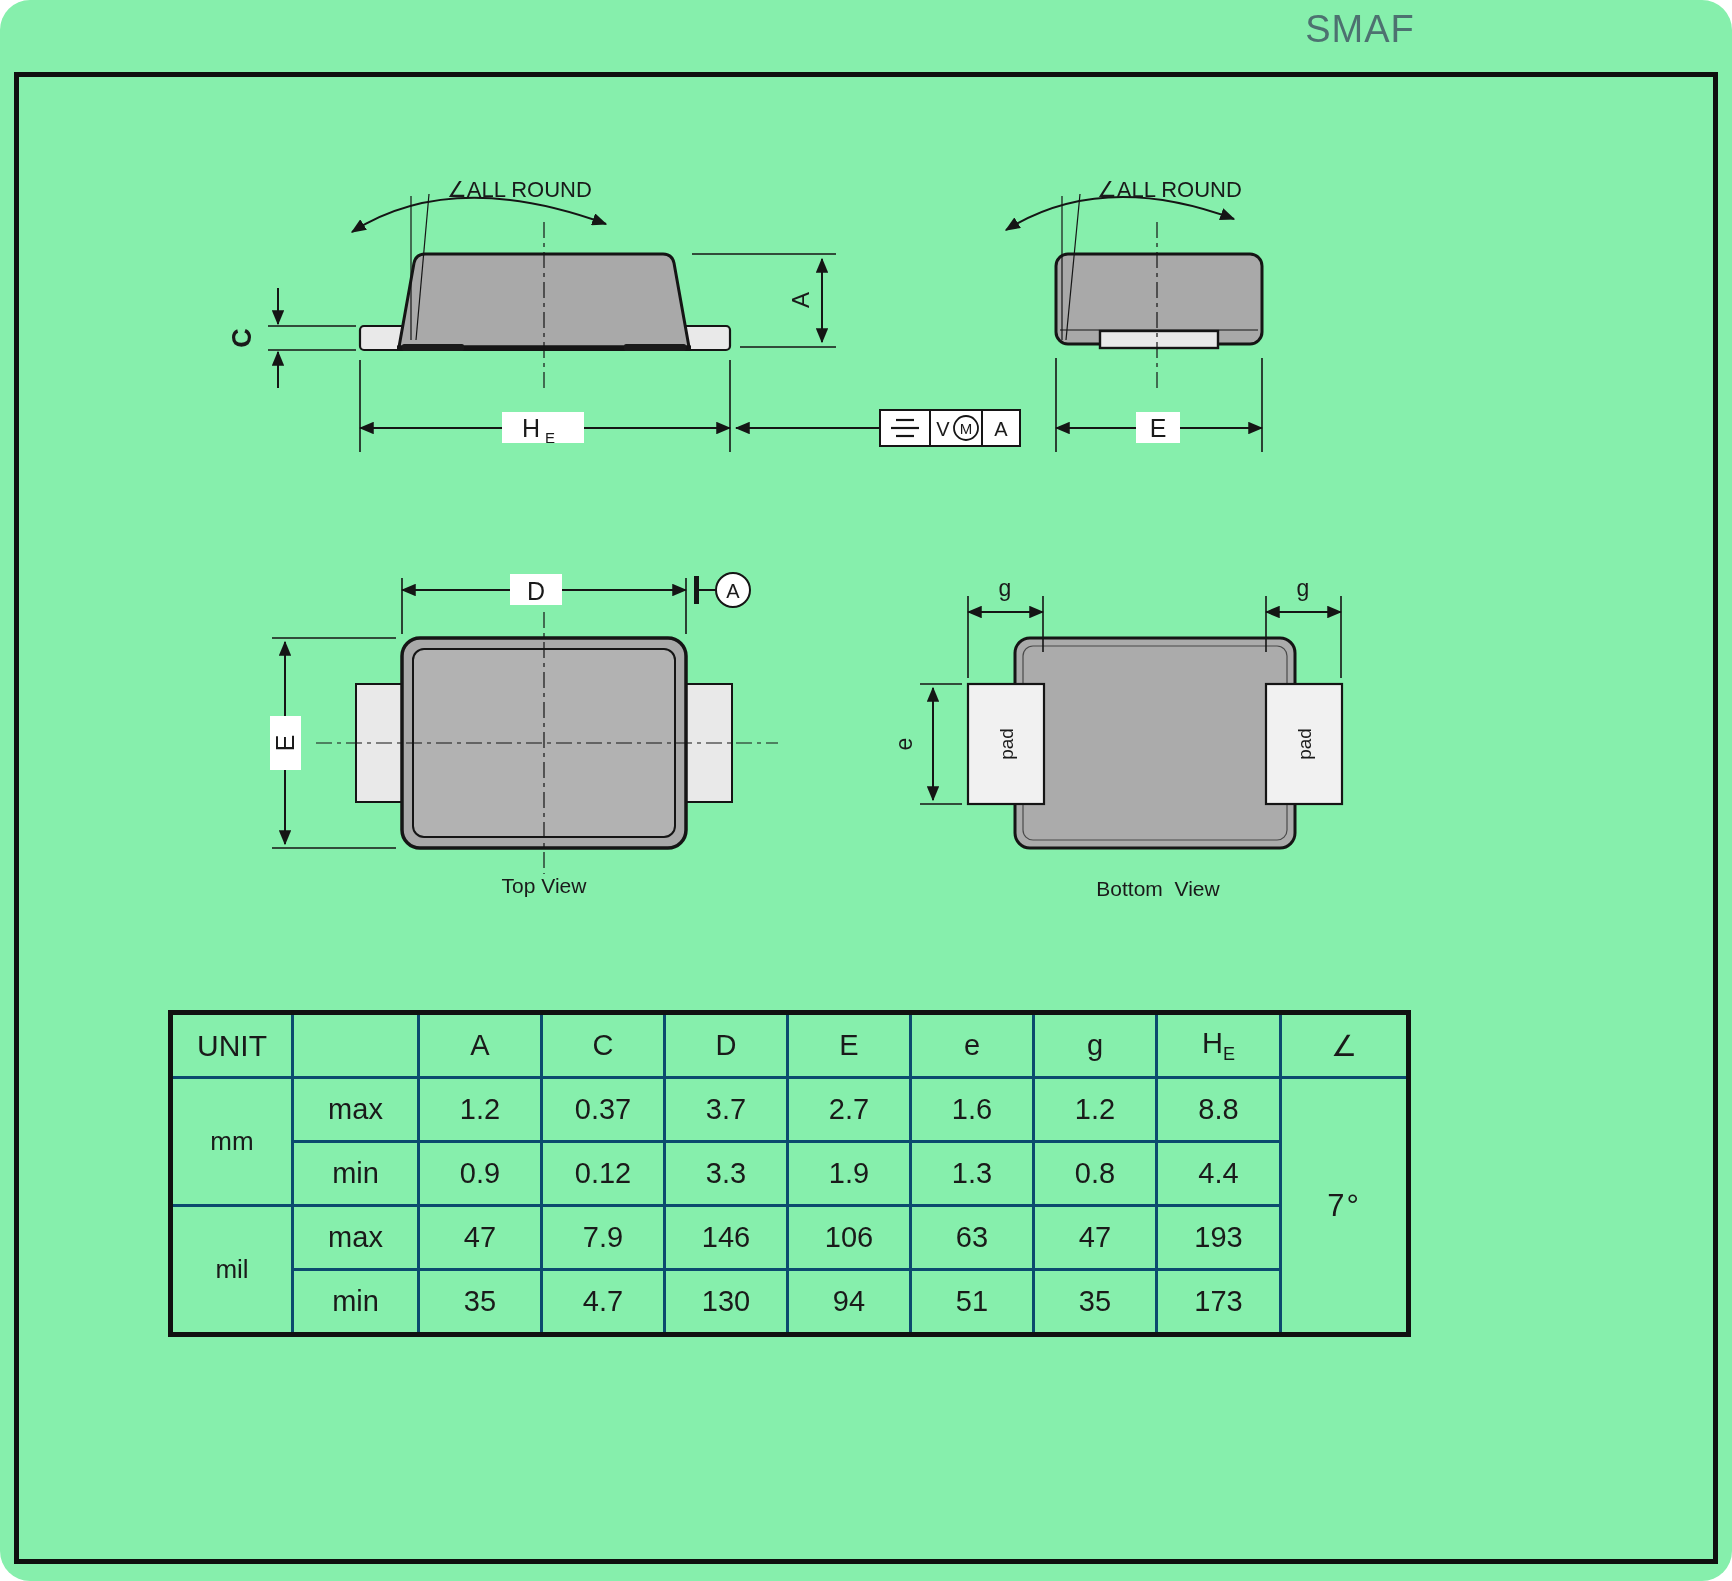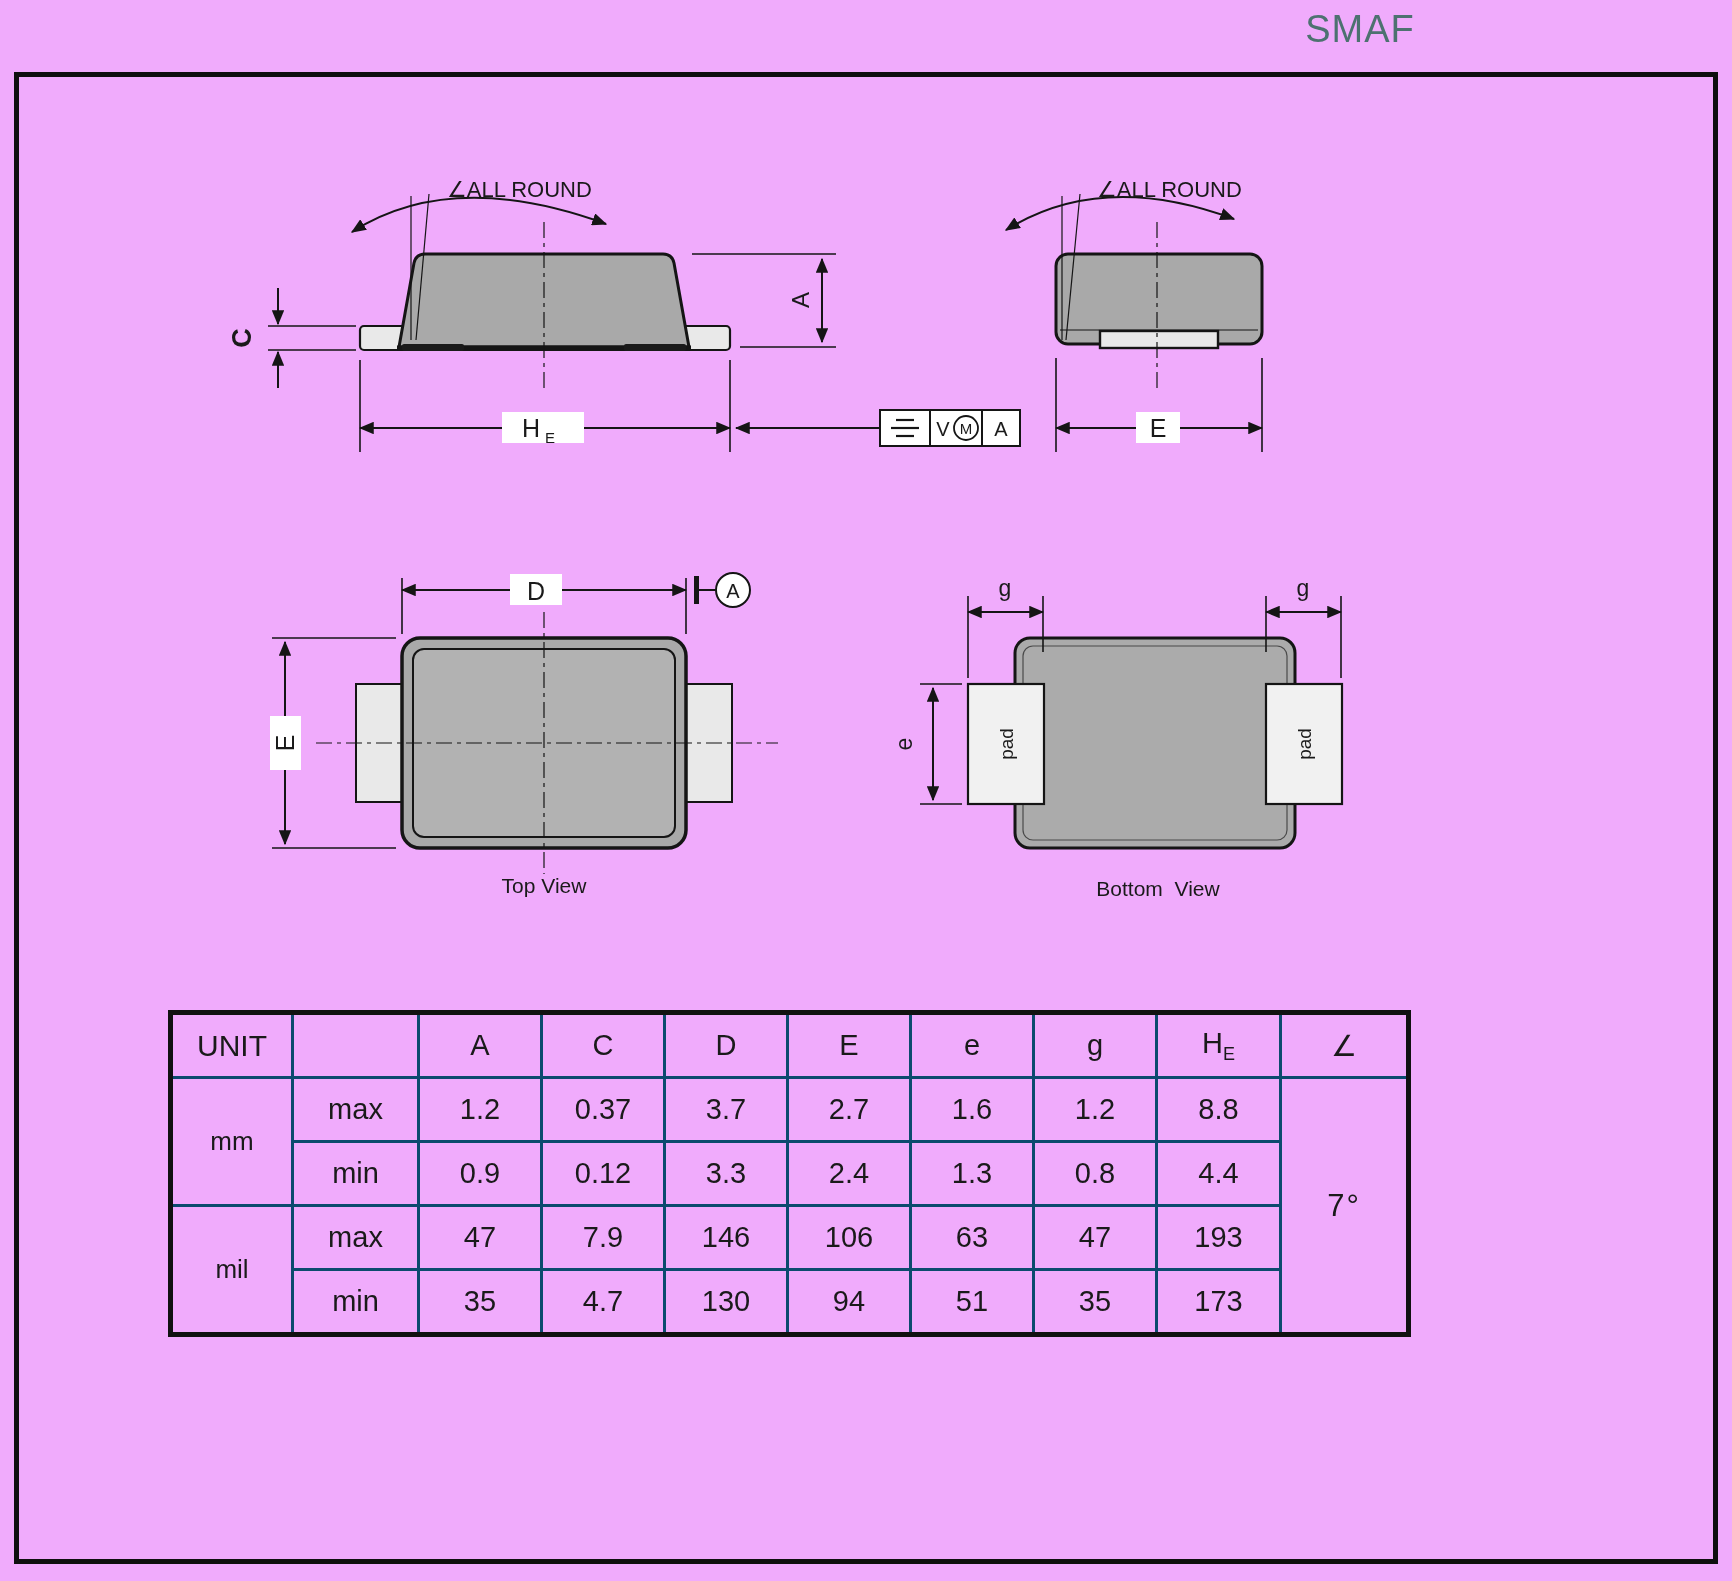--- a/index.html
+++ b/index.html
@@ -1,18 +1,18 @@
 <!DOCTYPE html>
 <html><head>
 <meta charset="utf-8">
 <style>
   html,body { margin:0; padding:0; background:#fff; }
   .canvas {
-    position:relative; width:1732px; height:1581px; background:#f0abfc;
-    font-family:"Liberation Sans", sans-serif; overflow:hidden;
+    position:relative; width:1732px; height:1581px; background:#86efac;
+    font-family:"Liberation Sans", sans-serif; overflow:hidden;border-radius:30px;
   }
   .page-title {
     position:absolute; top:8px; left:1290px; width:140px; text-align:center;
     font-size:38px; letter-spacing:1px; color:#4d7170;
   }
   .frame {
     position:absolute; left:14px; top:72px; width:1694px; height:1482px;
     border:5px solid #0f0f0f;
   }
   svg.drawing { position:absolute; left:0; top:0; }
@@ -225,21 +225,21 @@
         <td>1.6</td>
         <td>1.2</td>
         <td>8.8</td>
         <td class="angle-val" rowspan="4">7°</td>
       </tr>
       <tr>
         <td>min</td>
         <td>0.9</td>
         <td>0.12</td>
         <td>3.3</td>
-        <td>2.4</td>
+        <td>1.9</td>
         <td>1.3</td>
         <td>0.8</td>
         <td>4.4</td>
       </tr>
       <tr>
         <td class="unit-cell" rowspan="2">mil</td>
         <td>max</td>
         <td>47</td>
         <td>7.9</td>
         <td>146</td>

